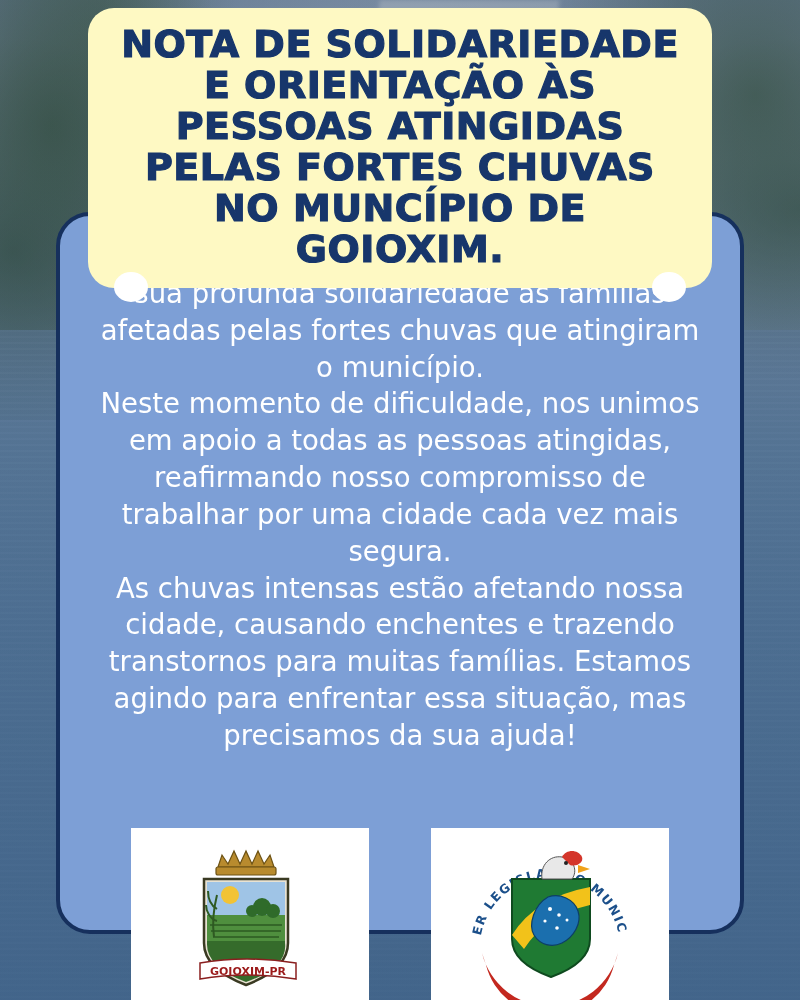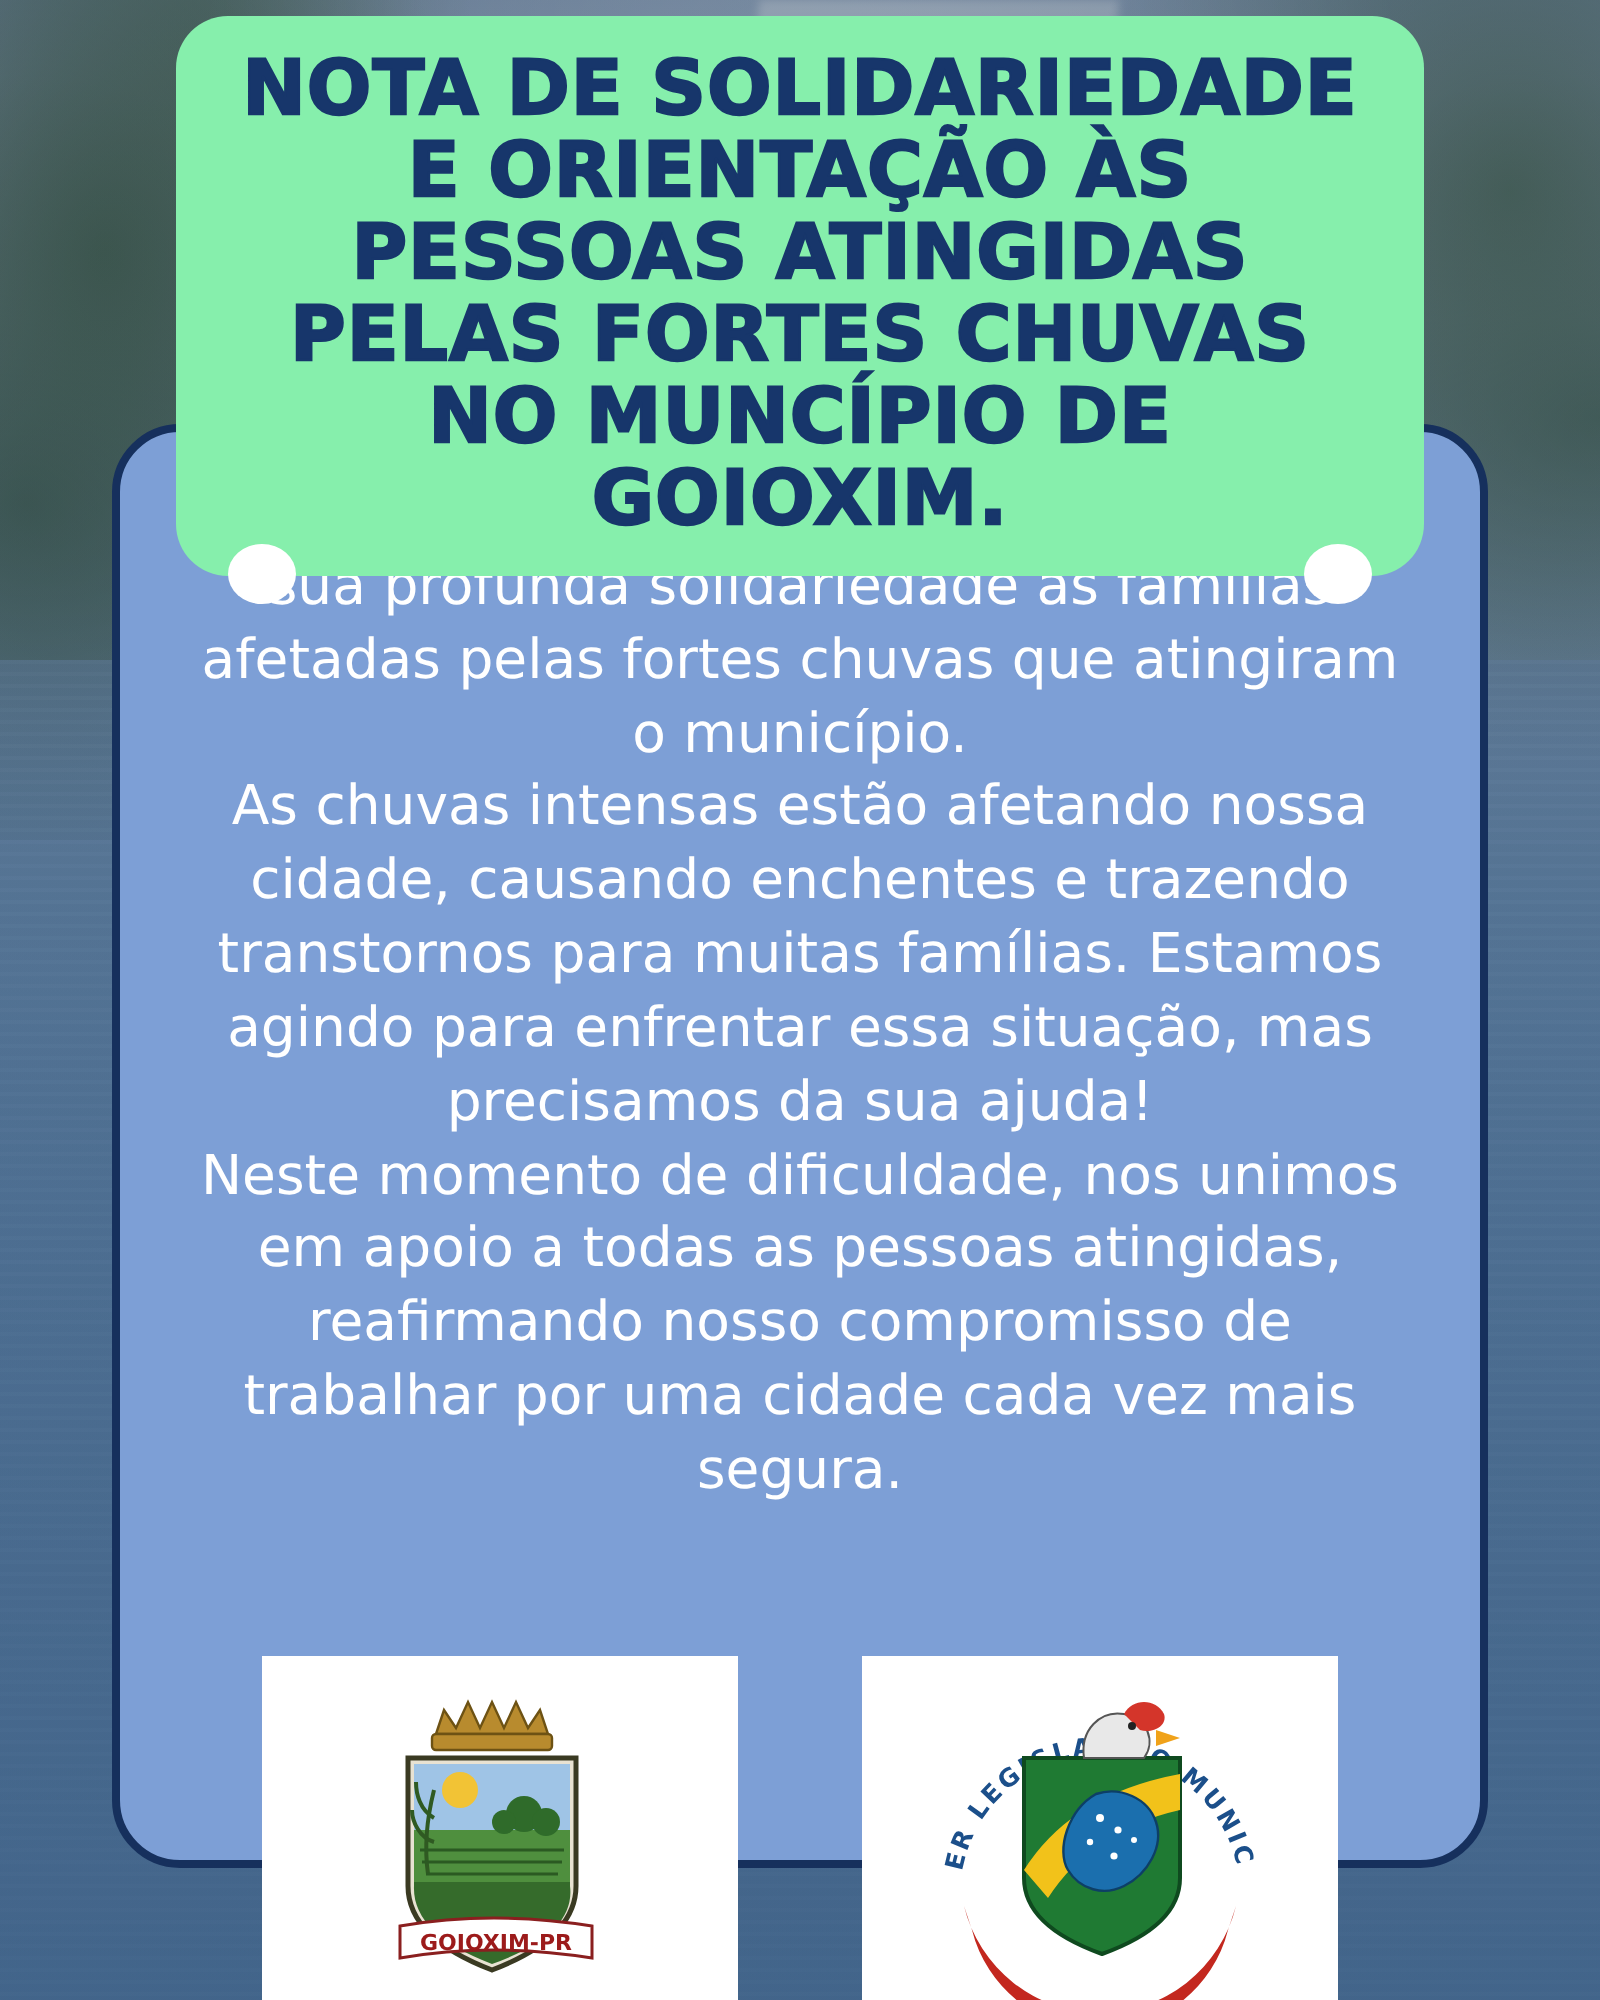--- a/index.html
+++ b/index.html
@@ -84,21 +84,21 @@
     inset: 0;
     background: linear-gradient(to bottom, rgba(80,110,150,0.28), rgba(70,105,150,0.40));
   }
 
   
   .title-card {
     position: absolute;
     left: 88px;
     top: 8px;
     width: 624px;
-    background: #86efac;
+    background: #fef9c3;
     border-radius: 26px;
     padding: 16px 18px 18px 18px;
     text-align: center;
     z-index: 5;
   }
   .title-card::before,
   .title-card::after {
     content: "";
     position: absolute;
     bottom: -14px;
@@ -183,22 +183,22 @@
     <div class="bg-fog"></div>
     <div class="bg-tint"></div>
   </div>
 
   <div class="title-card">
     <h1 class="title-text">NOTA DE SOLIDARIEDADE E ORIENTAÇÃO ÀS PESSOAS ATINGIDAS PELAS FORTES CHUVAS NO MUNCÍPIO DE GOIOXIM.</h1>
   </div>
 
   <div class="body-card">
     <p class="body-text">A Câmara Municipal de Goioxim manifesta sua profunda solidariedade às famílias afetadas pelas fortes chuvas que atingiram o município.</p>
+    <p class="body-text">Neste momento de dificuldade, nos unimos em apoio a todas as pessoas atingidas, reafirmando nosso compromisso de trabalhar por uma cidade cada vez mais segura.</p>
     <p class="body-text">As chuvas intensas estão afetando nossa cidade, causando enchentes e trazendo transtornos para muitas famílias. Estamos agindo para enfrentar essa situação, mas precisamos da sua ajuda!</p>
-    <p class="body-text">Neste momento de dificuldade, nos unimos em apoio a todas as pessoas atingidas, reafirmando nosso compromisso de trabalhar por uma cidade cada vez mais segura.</p>
 
     <div class="logos">
 
       <div class="logo-box">
         <div class="crest-wrap">
           <svg viewBox="0 0 160 165" width="160" height="165" aria-hidden="true">
 
             <g fill="#b88b2e" stroke="#6d5214" stroke-width="1.2">
               <path d="M48 30 L52 18 L58 27 L64 14 L70 27 L76 14 L82 27 L88 14 L94 27 L100 18 L104 30 Z"></path>
               <rect x="46" y="30" width="60" height="8" rx="2"></rect>

